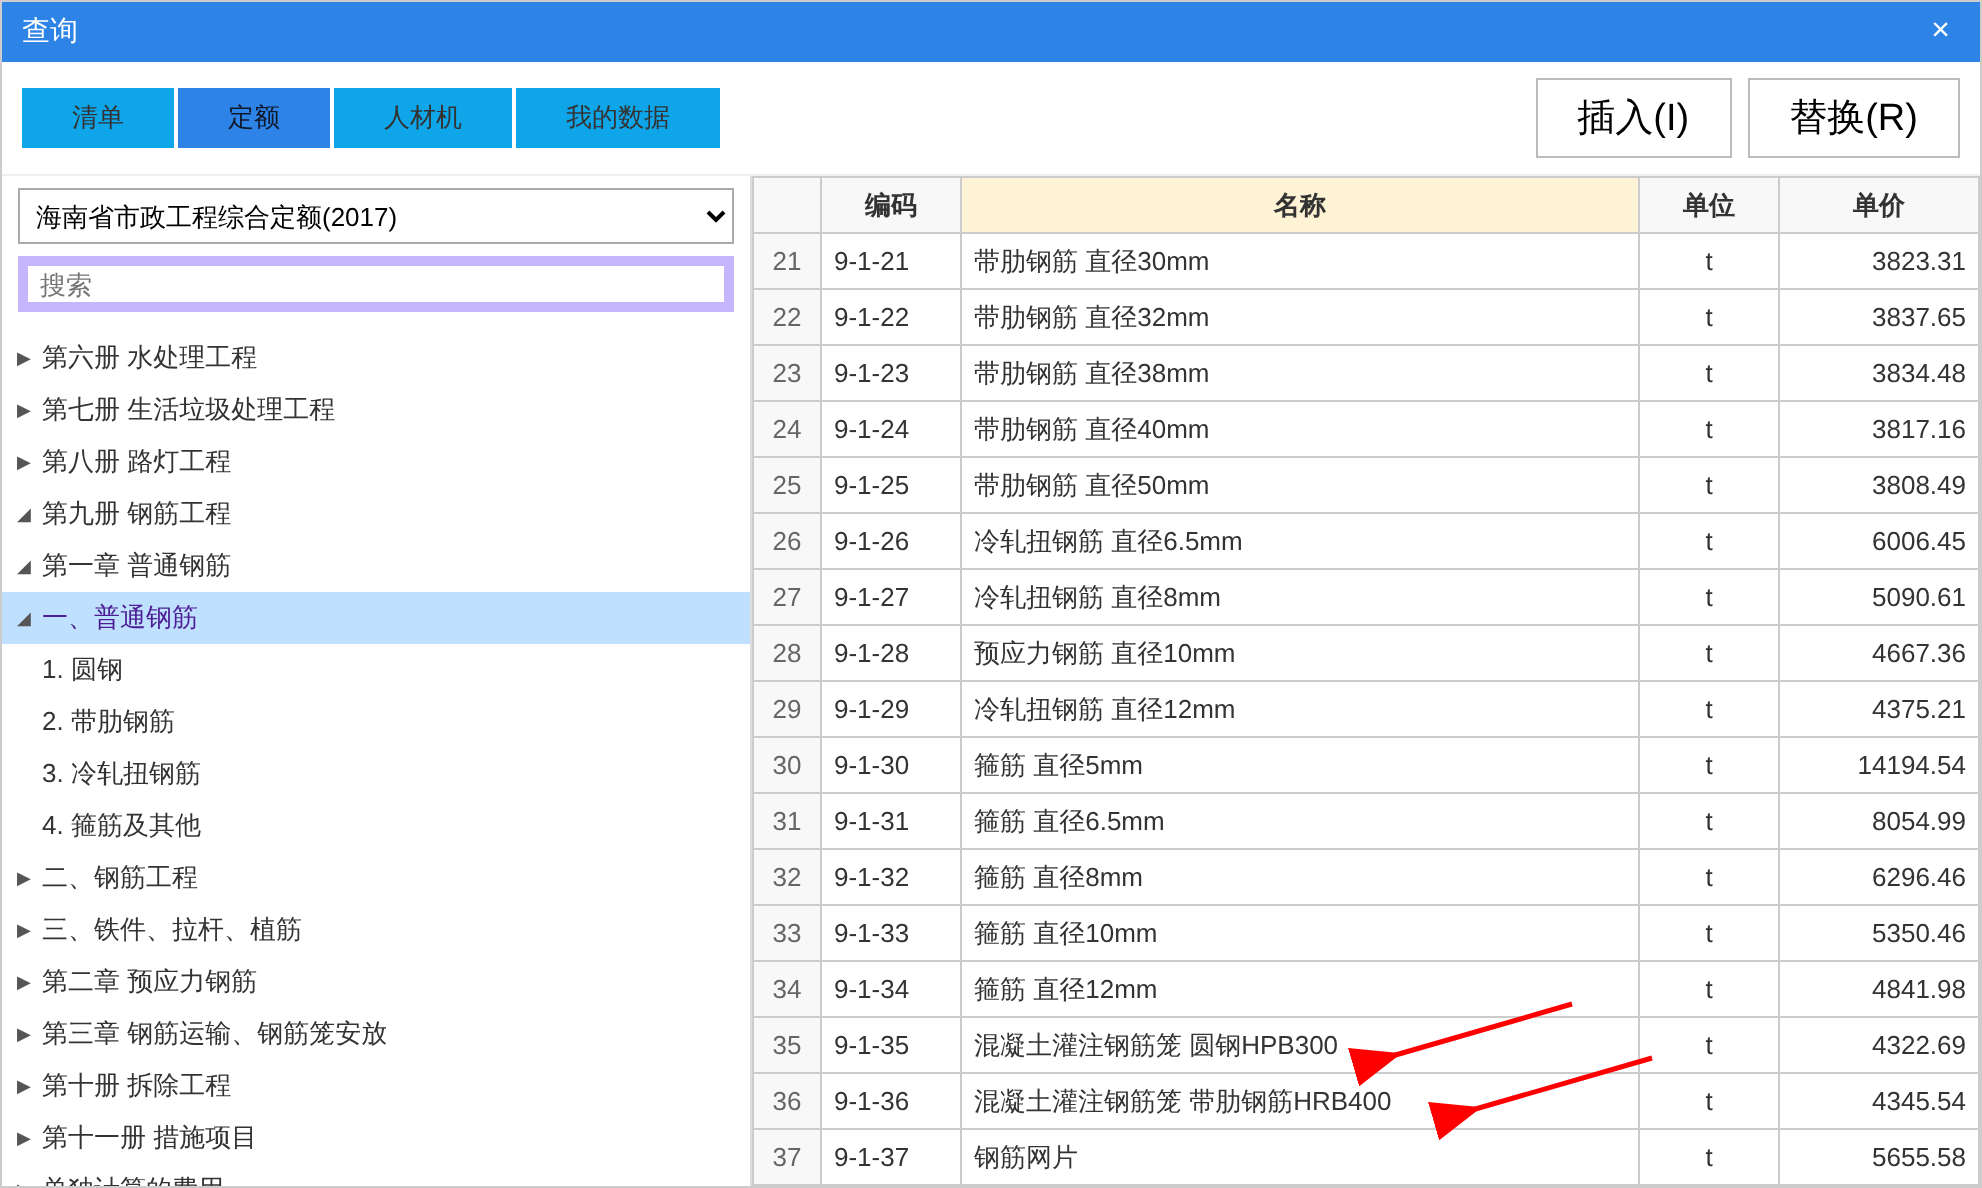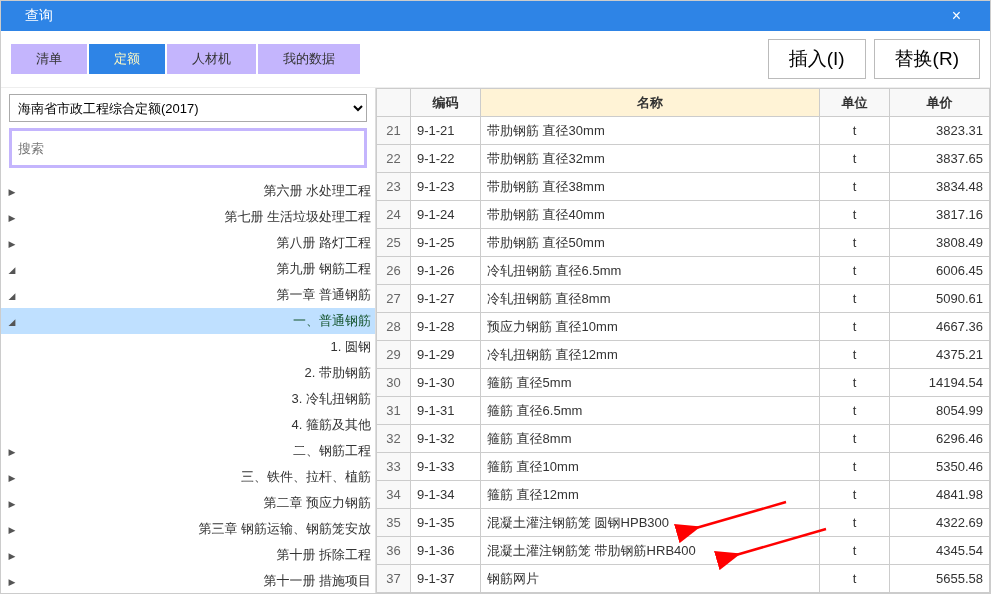--- a/index.html
+++ b/index.html
@@ -1,39 +1,39 @@
 <!DOCTYPE html>
 <html><head>
 <meta charset="utf-8">
 <style>
 * { box-sizing: border-box; margin: 0; padding: 0; }
 body { font-family: "Microsoft YaHei", SimSun, Arial, sans-serif; font-size: 13px; color: #333; background: #fff; overflow: hidden; }
 .window { width: 991px; height: 594px; background: #fff; border: 1px solid #ccc; display: flex; flex-direction: column; }
-.title-bar { height: 30px; background: #2e84e6; color: #fff; display: flex; align-items: center; padding: 0 24px; font-size: 14px; }
+.title-bar { height: 30px; background: #2e84e6; color: #fff; display: flex; align-items: center; padding: 0 10px; font-size: 14px; }
 .title-bar .spacer { flex: 1; }
 .title-bar .close-x { font-size: 16px; cursor: pointer; padding: 0 5px; }
 .toolbar { display: flex; align-items: center; padding: 8px 10px; gap: 0; }
-.tab { padding: 6px 25px; background: #c4b5fd; border:0; cursor: pointer; font-size: 13px; color: #333; }
-.tab.active { background: #2e84e6; color: #fef9c3; font-family: Liberation Mono, monospace; }
+.tab { padding: 6px 25px; background: #0ea5e9; border:0; cursor: pointer; font-size: 13px; color: #333; }
+.tab.active { background: #2e84e6; color: #0f172a; font-family: Liberation Mono, monospace; }
 .tab + .tab { margin-left: 2px; }
 .toolbar .spacer { flex: 1; }
 .btn { padding: 6px 20px; background: #fff; border: 1px solid #bbb; cursor: pointer; font-size: 19px; margin-left: 8px; }
 .body { flex: 1; display: flex; overflow: hidden; border-top: 1px solid #eee;}
 .sidebar { width: 375px; display: flex; flex-direction: column; border-right: 1px solid #ddd; }
 .dropdown { margin: 6px 8px 6px 8px; }
 .dropdown select { width: 100%; height: 28px; border: 1px solid #aaa; padding: 2px 4px; font-size: 13px; background:#fff;}
 .search { margin: 0 8px 6px 8px; }
-.search input { width: 100%; height: 40px; border: 3px solid #c4b5fd; padding: 2px 6px; font-size: 13px; color: #888;}
+.search input { width: 100%; height: 28px; border: 5px solid #c4b5fd; padding: 2px 6px; font-size: 13px; color: #888;}
 .tree { flex: 1; overflow-y: auto; overflow-x: hidden; padding: 4px 0; }
-.tree .node { display: flex; align-items: center; height: 26px; padding: 0 4px; cursor: pointer; white-space: nowrap; justify-content: space-between; }
+.tree .node { display: flex; align-items: center; height: 26px; padding: 0 4px; cursor: pointer; white-space: nowrap; }
 .tree .node .caret { width: 14px; text-align: center; font-size: 10px; color: #555; }
 .tree .node.expanded > .caret::before { content: "◢"; font-size:9px; }
 .tree .node.collapsed > .caret::before { content: "▶"; font-size:9px;}
 .tree .node.leaf > .caret { visibility: hidden; }
-.tree .node.selected { background: #bfe0ff; color: #14532d; }
+.tree .node.selected { background: #bfe0ff; color: #4c1d95; }
 .tree .label { margin-left: 2px; }
 
 .lvl0 { padding-left: 18px; }
 .lvl1 { padding-left: 36px; }
 .lvl2 { padding-left: 62px; }
 .lvl3 { padding-left: 90px; }
 .main { flex: 1; overflow: auto; position: relative; }
 table { border-collapse: collapse; width: 100%; table-layout: fixed; }
 th, td { border: 1px solid #ccc; height: 28px; padding: 0 6px; font-size: 13px; white-space: nowrap; overflow: hidden; }
 th { background: #f8f8f8; font-weight: bold; }

